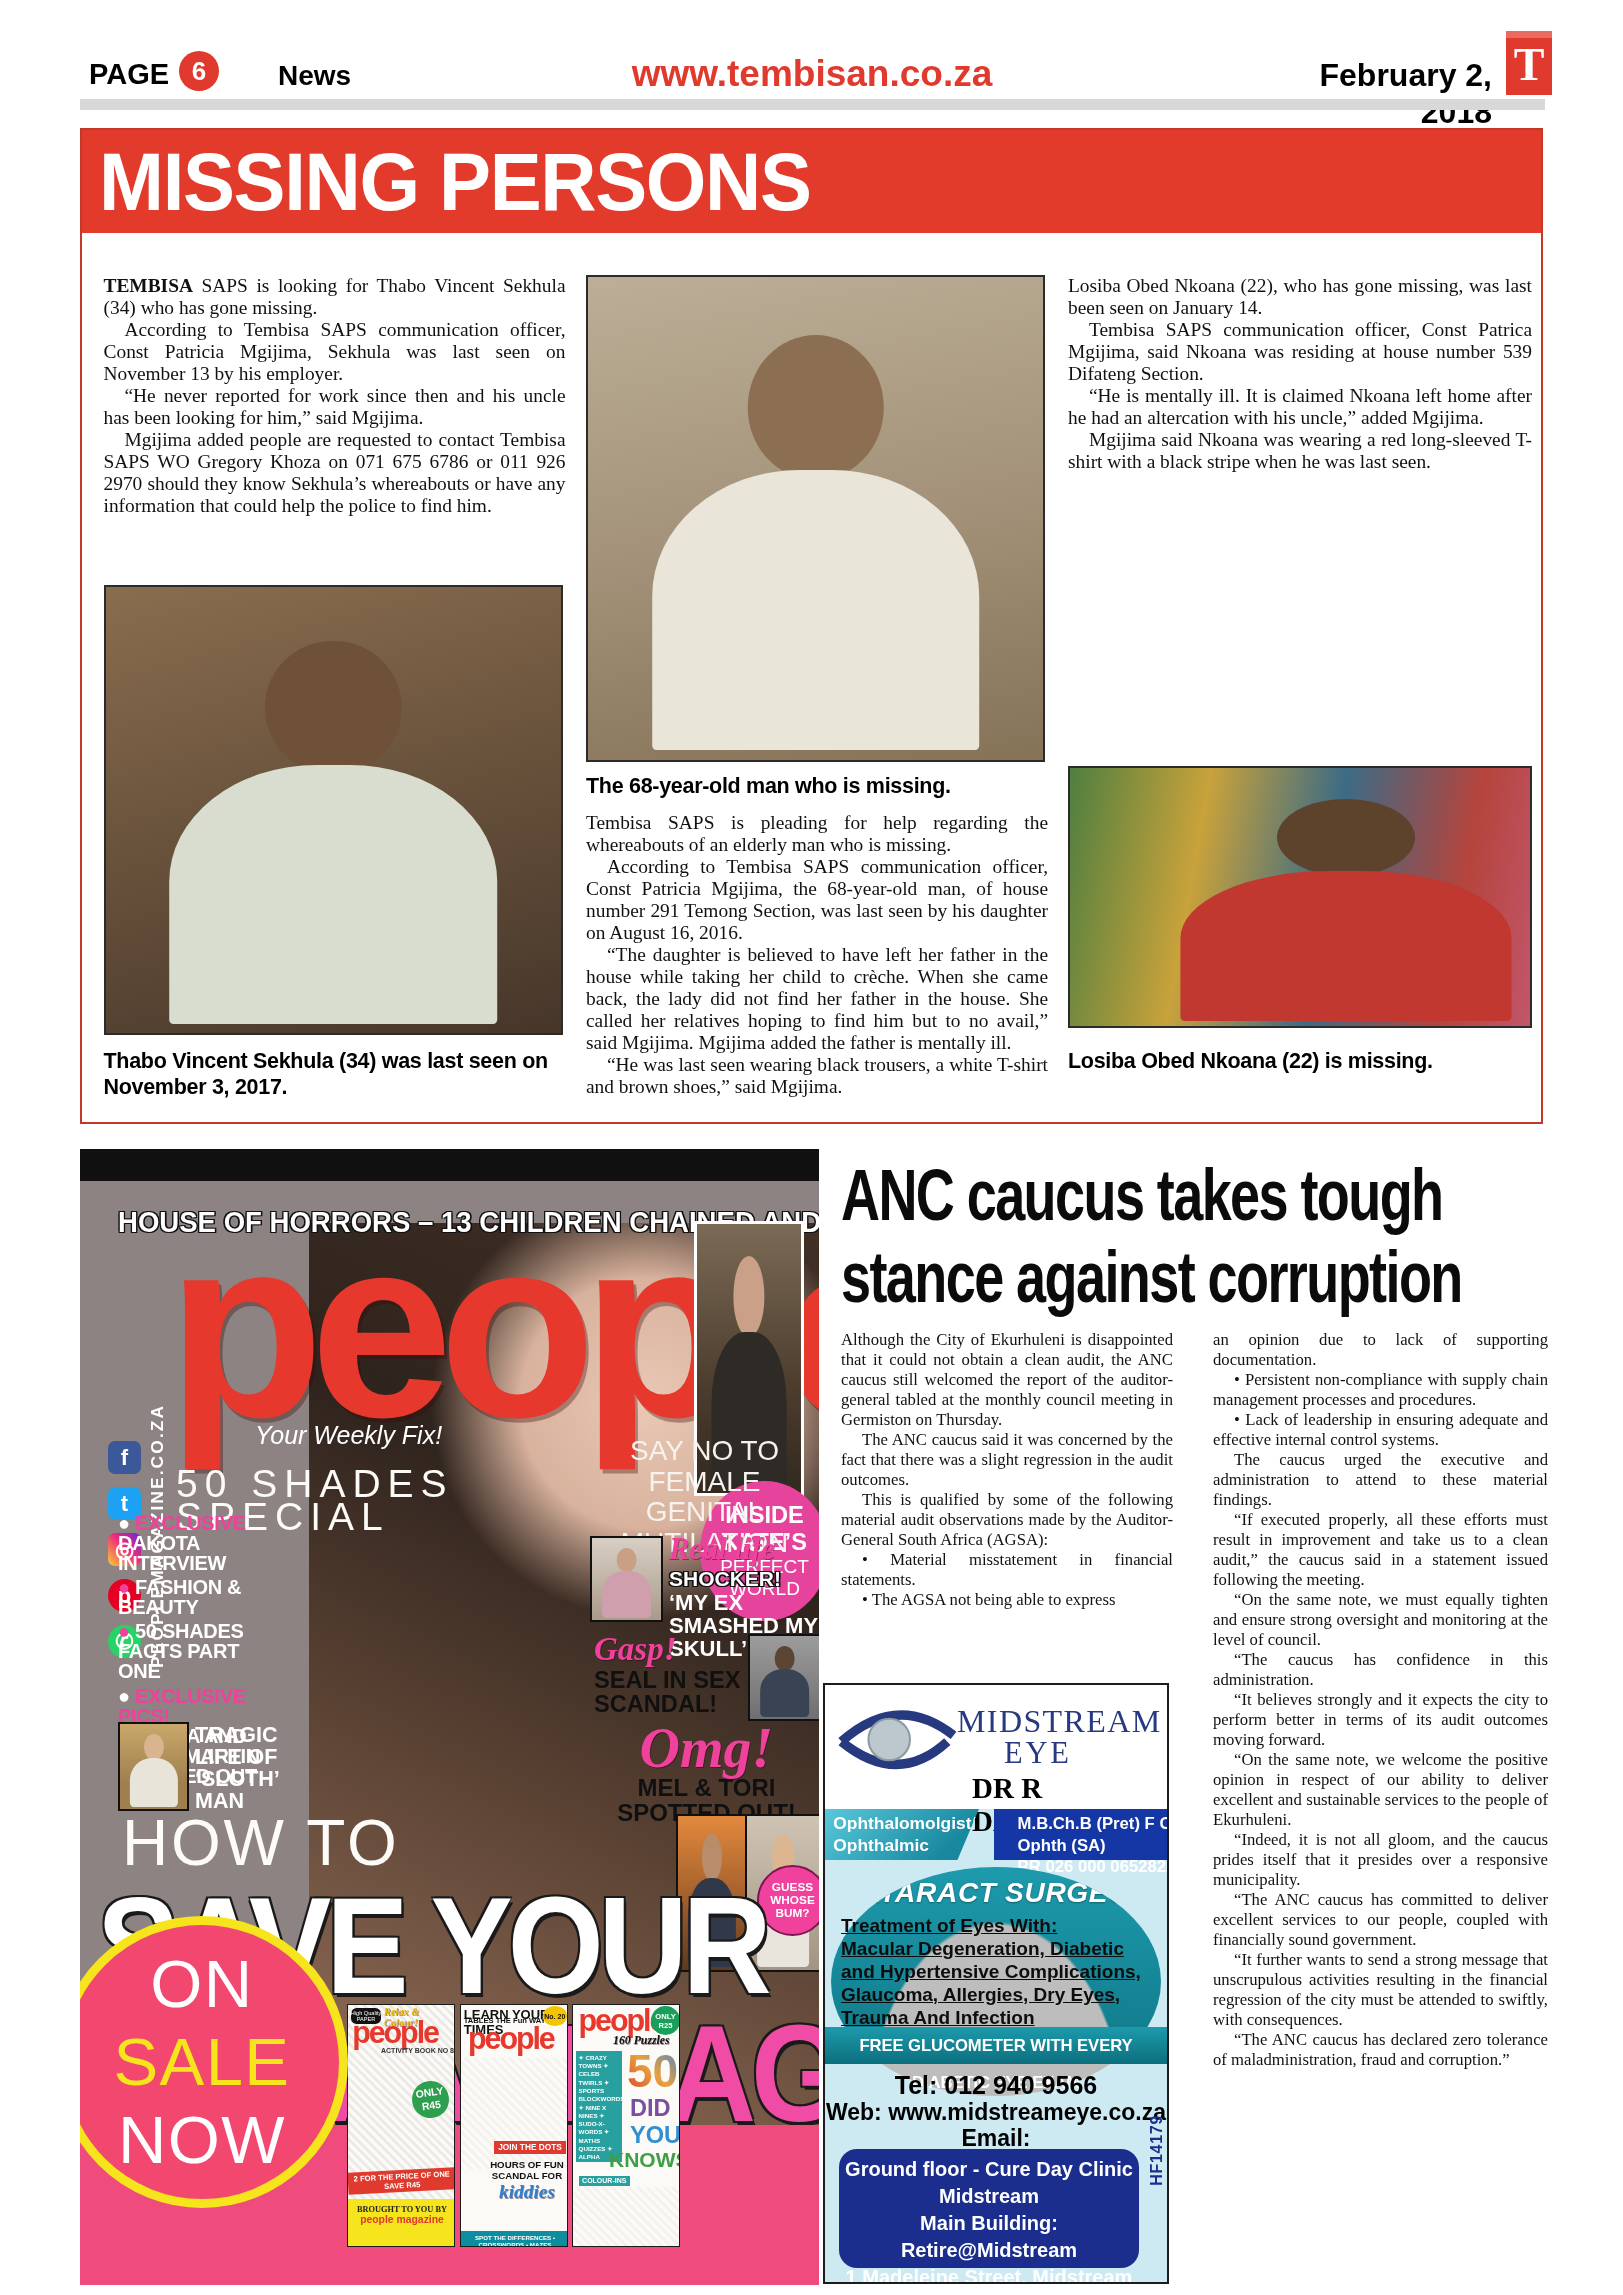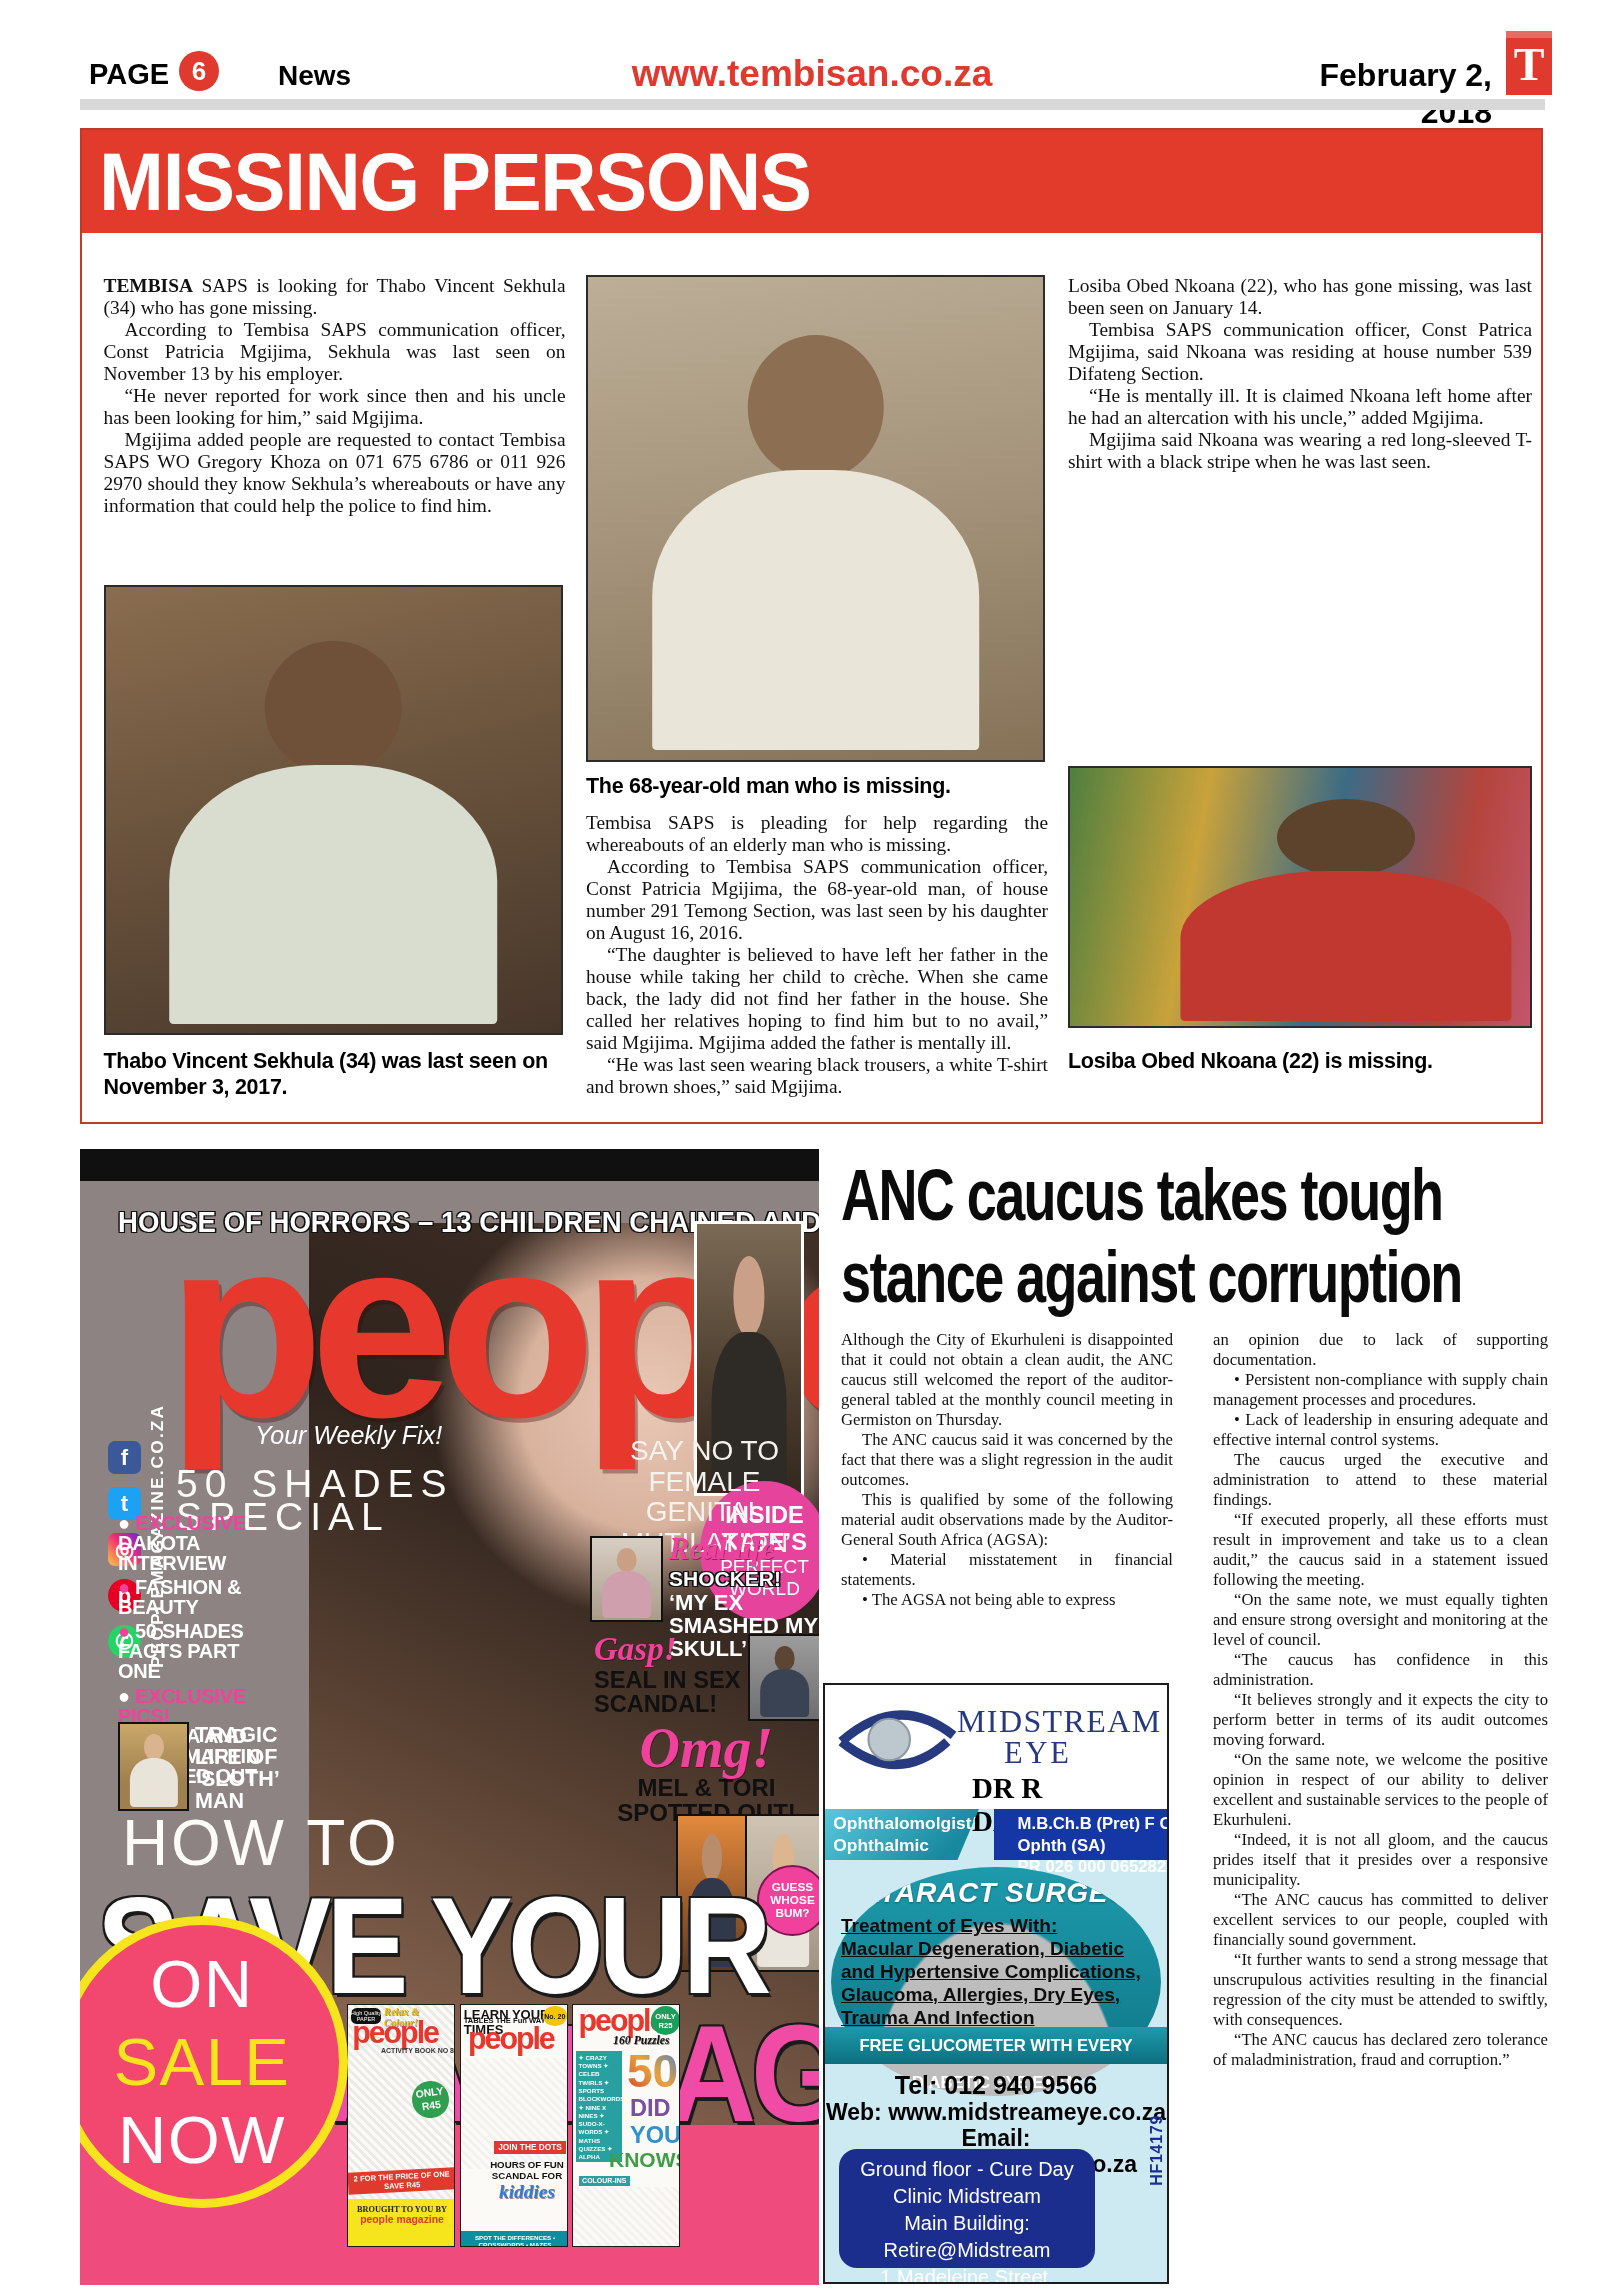--- a/index.html
+++ b/index.html
@@ -45,22 +45,22 @@
                   linear-gradient(#1d9aac,#0e7484);overflow:hidden;}
   .arc .arctext{position:absolute;left:0;top:9.7px;width:100%;text-align:center;color:#fff;
        font-weight:bold;font-style:italic;font-size:28px;letter-spacing:0.7px;
        text-shadow:0 1.4px 2.1px rgba(0,0,0,.35);}
   .treat{position:absolute;left:16px;top:229px;width:100%;text-align:left;color:#0d0d0d;
          font-weight:bold;font-size:19px;line-height:23px;text-decoration:underline;}
   .band{position:absolute;left:0;top:342px;width:100%;height:37px;
         background:linear-gradient(#1d9aac,#0c6f7e);color:#fff;font-weight:bold;font-size:16.7px;
         text-align:center;line-height:37px;letter-spacing:-0.1px;}
   .contact{position:absolute;left:0;top:386px;width:100%;text-align:center;color:#000;font-weight:bold;}
-  .addr{position:absolute;left:14px;top:464px;width:256px;height:119px;background:#1b2e8e;border-radius:18px;
-        color:#fff;font-weight:normal;font-size:20px;line-height:27px;text-align:center;padding-top:7px;box-sizing:border-box;}
+  .addr{position:absolute;left:14px;top:464px;width:300px;height:119px;background:#1b2e8e;border-radius:18px;
+        color:#fff;font-weight:bold;font-size:20px;line-height:27px;text-align:center;padding-top:7px;box-sizing:border-box;}
   .vcode{position:absolute;right:1.4px;top:430px;writing-mode:vertical-rl;transform:rotate(180deg);
          color:#1b2e8e;font-weight:bold;font-size:16px;letter-spacing:0.7px;}
   
   #pad{left:80px;top:1149px;width:739px;height:1136px;background:#ef4b7c;overflow:hidden;}
   #pad .blackbar{position:absolute;left:0;top:0;width:100%;height:32px;background:#101010;}
   #cover{position:absolute;left:0;top:32px;width:739px;height:944px;background:#8d8382;overflow:hidden;}
   #dakota{position:absolute;left:229px;top:42px;width:510px;height:902px;
           background:radial-gradient(circle 298px at 66% 20%, #e9c8b5 0%, #d8b29d 42%, rgba(0,0,0,0) 72%),
                      linear-gradient(205deg,#413026 0%,#2e231d 34%,#5a4233 62%,#96705a 100%);}
   .outline-w{color:#fff;text-shadow:-1.4px -1.4px 0 #111,1.4px -1.4px 0 #111,-1.4px 1.4px 0 #111,1.4px 1.4px 0 #111;}

